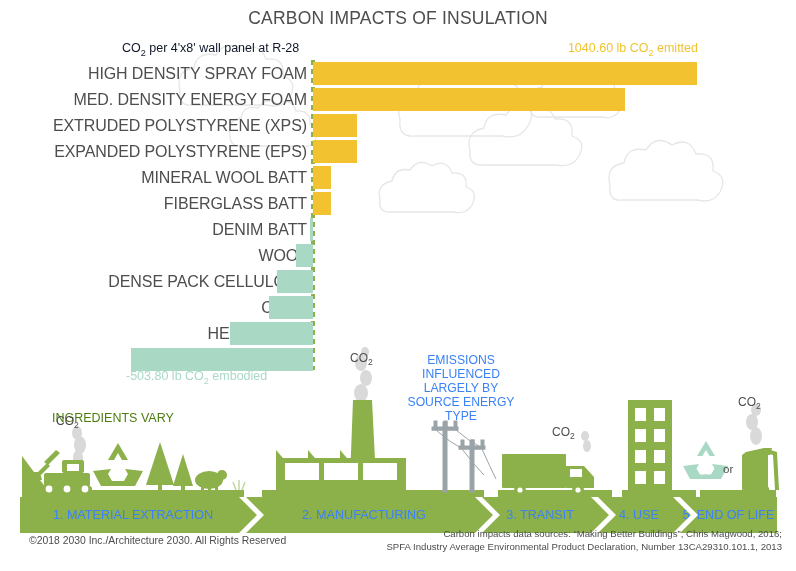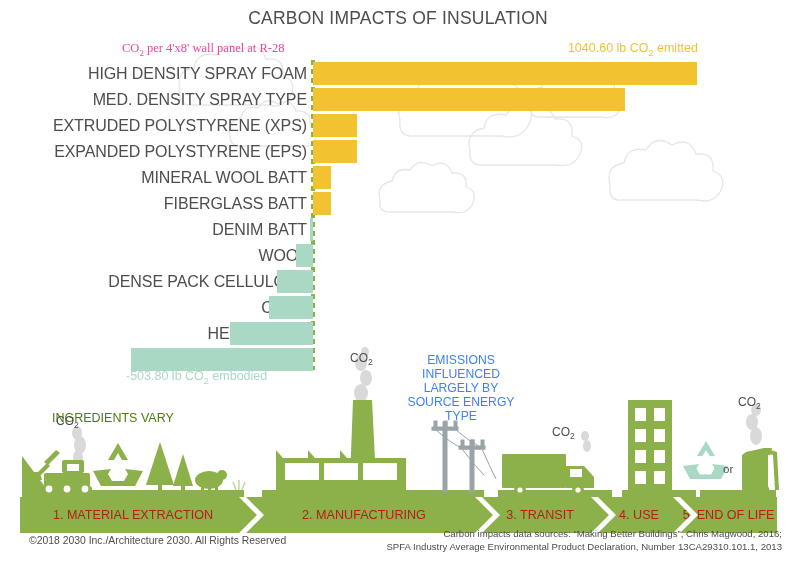--- a/index.html
+++ b/index.html
@@ -18,21 +18,21 @@
   
   .title {
     position: absolute; left: 0; top: 8px; width: 796px;
     text-align: center; font-size: 17.5px; letter-spacing: .2px;
     color: #4d4d4d; font-weight: 400;
   }
 
   
   .sub-left {
     position: absolute; left: 122px; top: 41px;
-    font-size: 12.5px; color: #ec4899; font-family: Liberation Serif, serif;
+    font-size: 12.5px; color: #0f172a;
   }
   .sub-right {
     position: absolute; right: 98px; top: 41px;
     font-size: 12.5px; color: #f0c330;
   }
   .sub-left sub, .sub-right sub { font-size: 9px; }
 
   
   .chart { position: absolute; left: 0; top: 60px; width: 796px; height: 312px; }
   .zeroline {
@@ -78,21 +78,21 @@
   .co2-lbl { font-size: 12px; fill: #4d4d4d; font-family: "Liberation Sans", sans-serif; }
   .co2-sub { font-size: 8.5px; fill: #4d4d4d; font-family: "Liberation Sans", sans-serif; }
   .or-lbl  { font-size: 11.5px; fill: #4d4d4d; font-family: "Liberation Sans", sans-serif; }
 
   
   .stages { position: absolute; left: 20px; top: 497px; width: 757px; height: 36px; }
   .stagebg { position: absolute; left: 0; top: 0; width: 757px; height: 36px; background: #8cb04a; }
   .stage-label {
     position: absolute; top: 0; height: 36px;
     display: flex; align-items: center; justify-content: center;
-    color: #b91c1c; font-size: 12.6px; text-align: center; line-height: 14px;
+    color: #3b82f6; font-size: 12.6px; text-align: center; line-height: 14px;
   }
 
   
   .copyright {
     position: absolute; left: 29px; top: 535px;
     font-size: 10.4px; color: #4d4d4d;
   }
   .sources {
     position: absolute; right: 14px; top: 528px;
     font-size: 9.6px; color: #4d4d4d; text-align: right; line-height: 12.5px;
@@ -125,21 +125,21 @@
   </div>
 
   <div class="chart">
     <div class="zeroline"></div>
     <div id="bar-rows">
         <div class="row" style="top: 2px;">
           <div class="rowlabel">HIGH DENSITY SPRAY FOAM</div>
           <div class="bar-pos" title="HIGH DENSITY SPRAY FOAM: 1040.6" style="width: 384px;"></div>
         </div>
         <div class="row" style="top: 28px;">
-          <div class="rowlabel">MED. DENSITY SPRAY TYPE</div>
+          <div class="rowlabel">MED. DENSITY ENERGY FOAM</div>
           <div class="bar-pos" title="MED. DENSITY SPRAY FOAM: 845" style="width: 311.82px;"></div>
         </div>
         <div class="row" style="top: 54px; padding-left: 35px;">
           <div class="rowlabel">EXTRUDED POLYSTYRENE (XPS)</div>
           <div class="bar-pos" title="EXTRUDED POLYSTYRENE (XPS): 119" style="width: 43.9131px;"></div>
         </div>
         <div class="row" style="top: 80px; text-align: right;">
           <div class="rowlabel">EXPANDED POLYSTYRENE (EPS)</div>
           <div class="bar-pos" title="EXPANDED POLYSTYRENE (EPS): 119" style="width: 43.9131px;"></div>
         </div>

